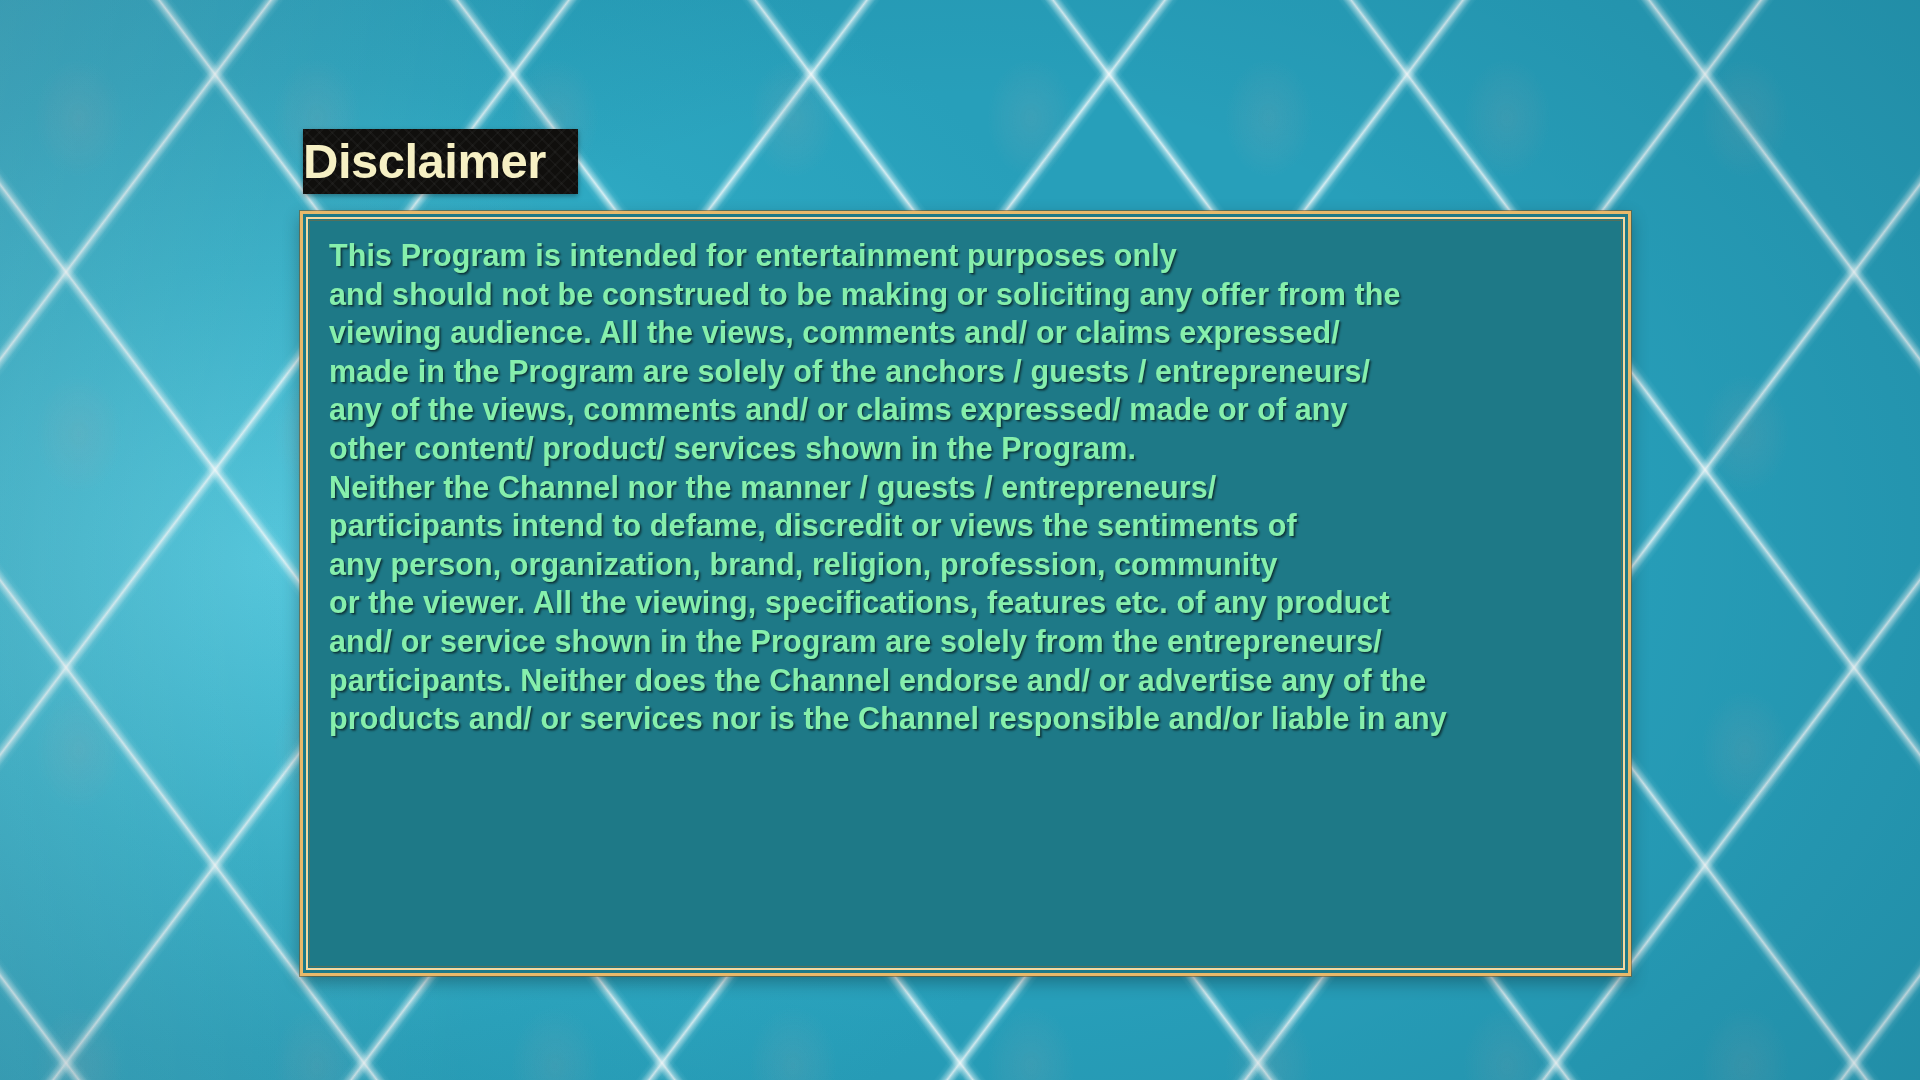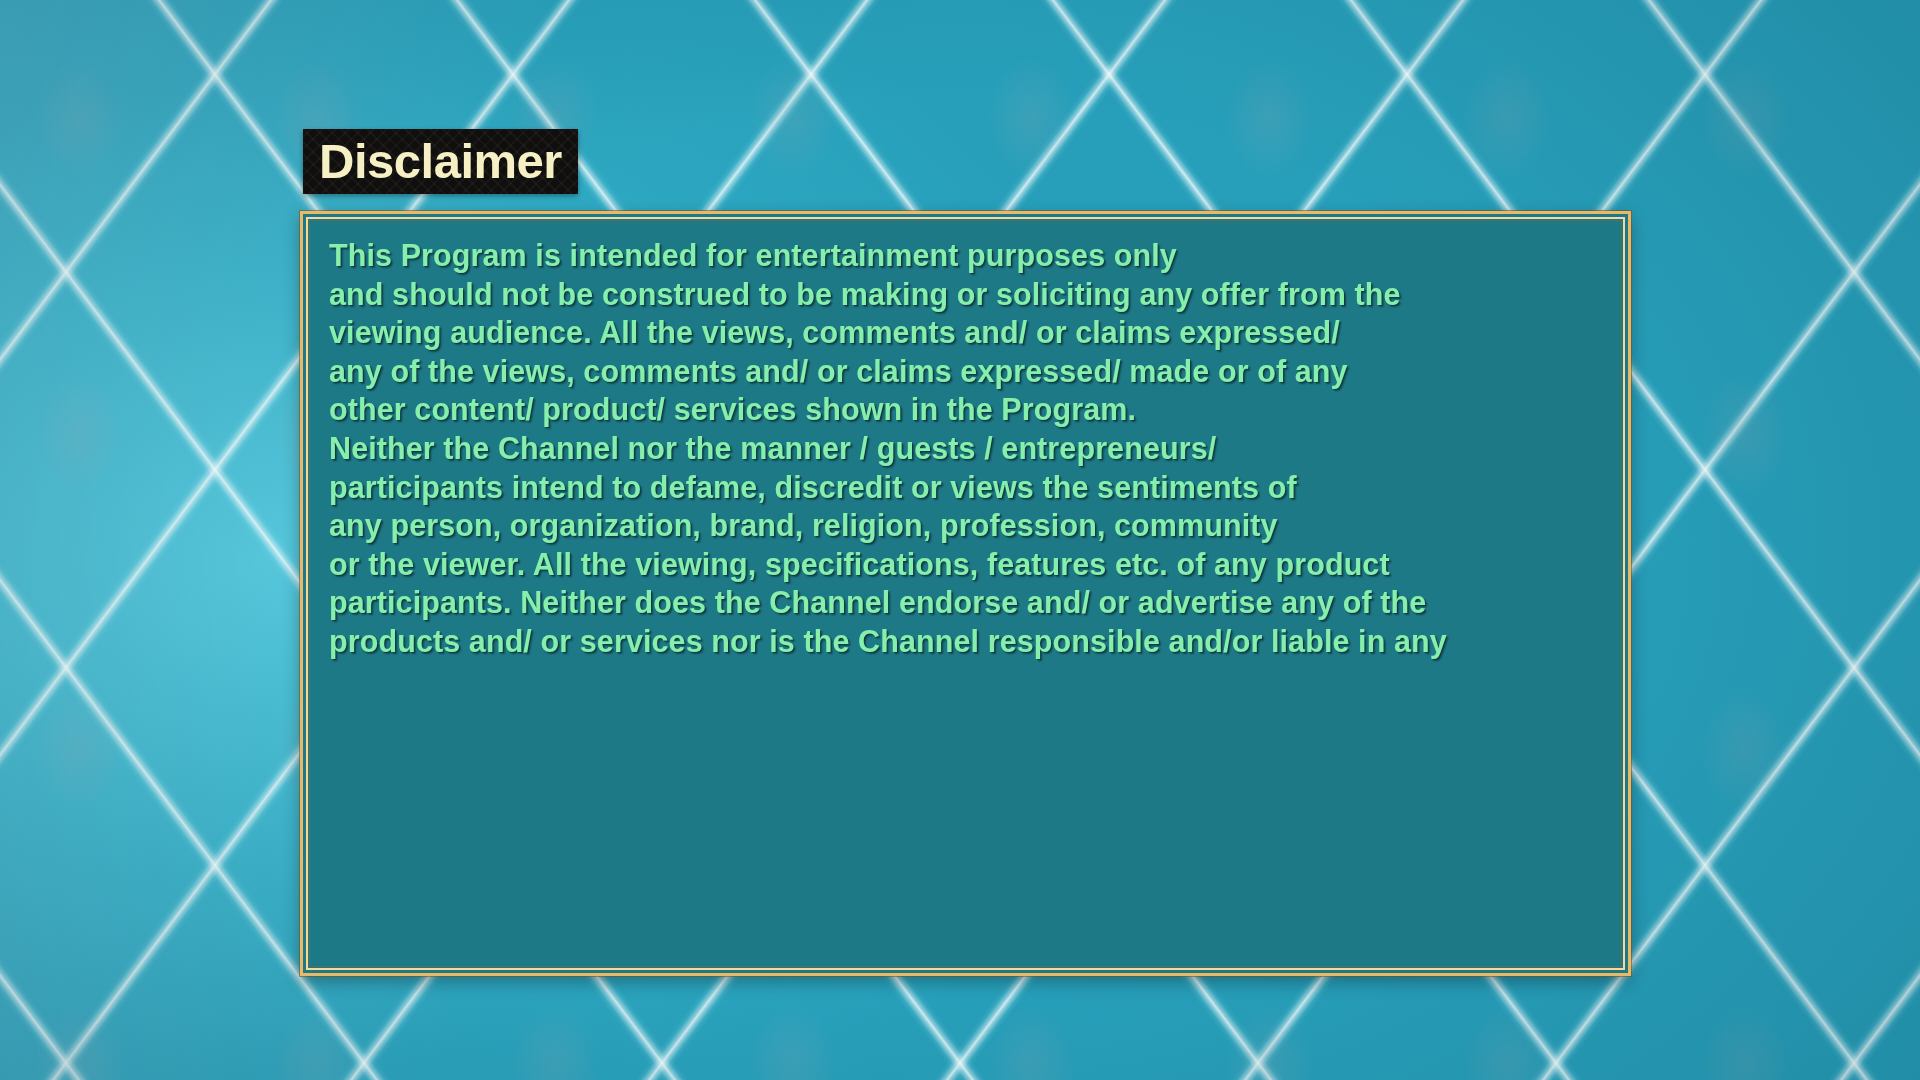--- a/index.html
+++ b/index.html
@@ -81,21 +81,21 @@
   
   .title-box {
     position: absolute;
     left: 303px;
     top: 129px;
     width: 275px;
     height: 65px;
     background: #100f0d;
     display: flex;
     align-items: center;
-    justify-content: center;
+    justify-content: flex-start;
     box-shadow: 0 2px 5px rgba(0,0,0,0.35);
   }
   .title-box::after {
     content: "";
     position: absolute;
     inset: 0;
     background-image:
       repeating-linear-gradient(45deg, rgba(255,255,255,0.035) 0 2px, rgba(0,0,0,0) 2px 9px),
       repeating-linear-gradient(-45deg, rgba(255,255,255,0.030) 0 2px, rgba(0,0,0,0) 2px 9px);
     pointer-events: none;
@@ -172,24 +172,26 @@
     <span class="title-text">Disclaimer</span>
   </div>
 
   <div class="panel">
     <div class="panel-inner-line"></div>
     <div class="panel-inner-line2"></div>
     <div class="panel-body" id="body-lines">
         <div class="dline">This Program is intended for entertainment purposes only</div>
         <div class="dline">and should not be construed to be making or soliciting any offer from the</div>
         <div class="dline">viewing audience. All the views, comments and/ or claims expressed/</div>
+        <div class="dline">made in the Program are solely of the anchors / guests / entrepreneurs/</div>
         <div class="dline">any of the views, comments and/ or claims expressed/ made or of any</div>
         <div class="dline">other content/ product/ services shown in the Program.</div>
         <div class="dline">Neither the Channel nor the manner / guests / entrepreneurs/</div>
         <div class="dline">participants intend to defame, discredit or views the sentiments of</div>
         <div class="dline">any person, organization, brand, religion, profession, community</div>
         <div class="dline">or the viewer. All the viewing, specifications, features etc. of any product</div>
+        <div class="dline">and/ or service shown in the Program are solely from the entrepreneurs/</div>
         <div class="dline">participants. Neither does the Channel endorse and/ or advertise any of the</div>
         <div class="dline">products and/ or services nor is the Channel responsible and/or liable in any</div>
       </div>
   </div>
 
 </div>
 
 </body></html>

